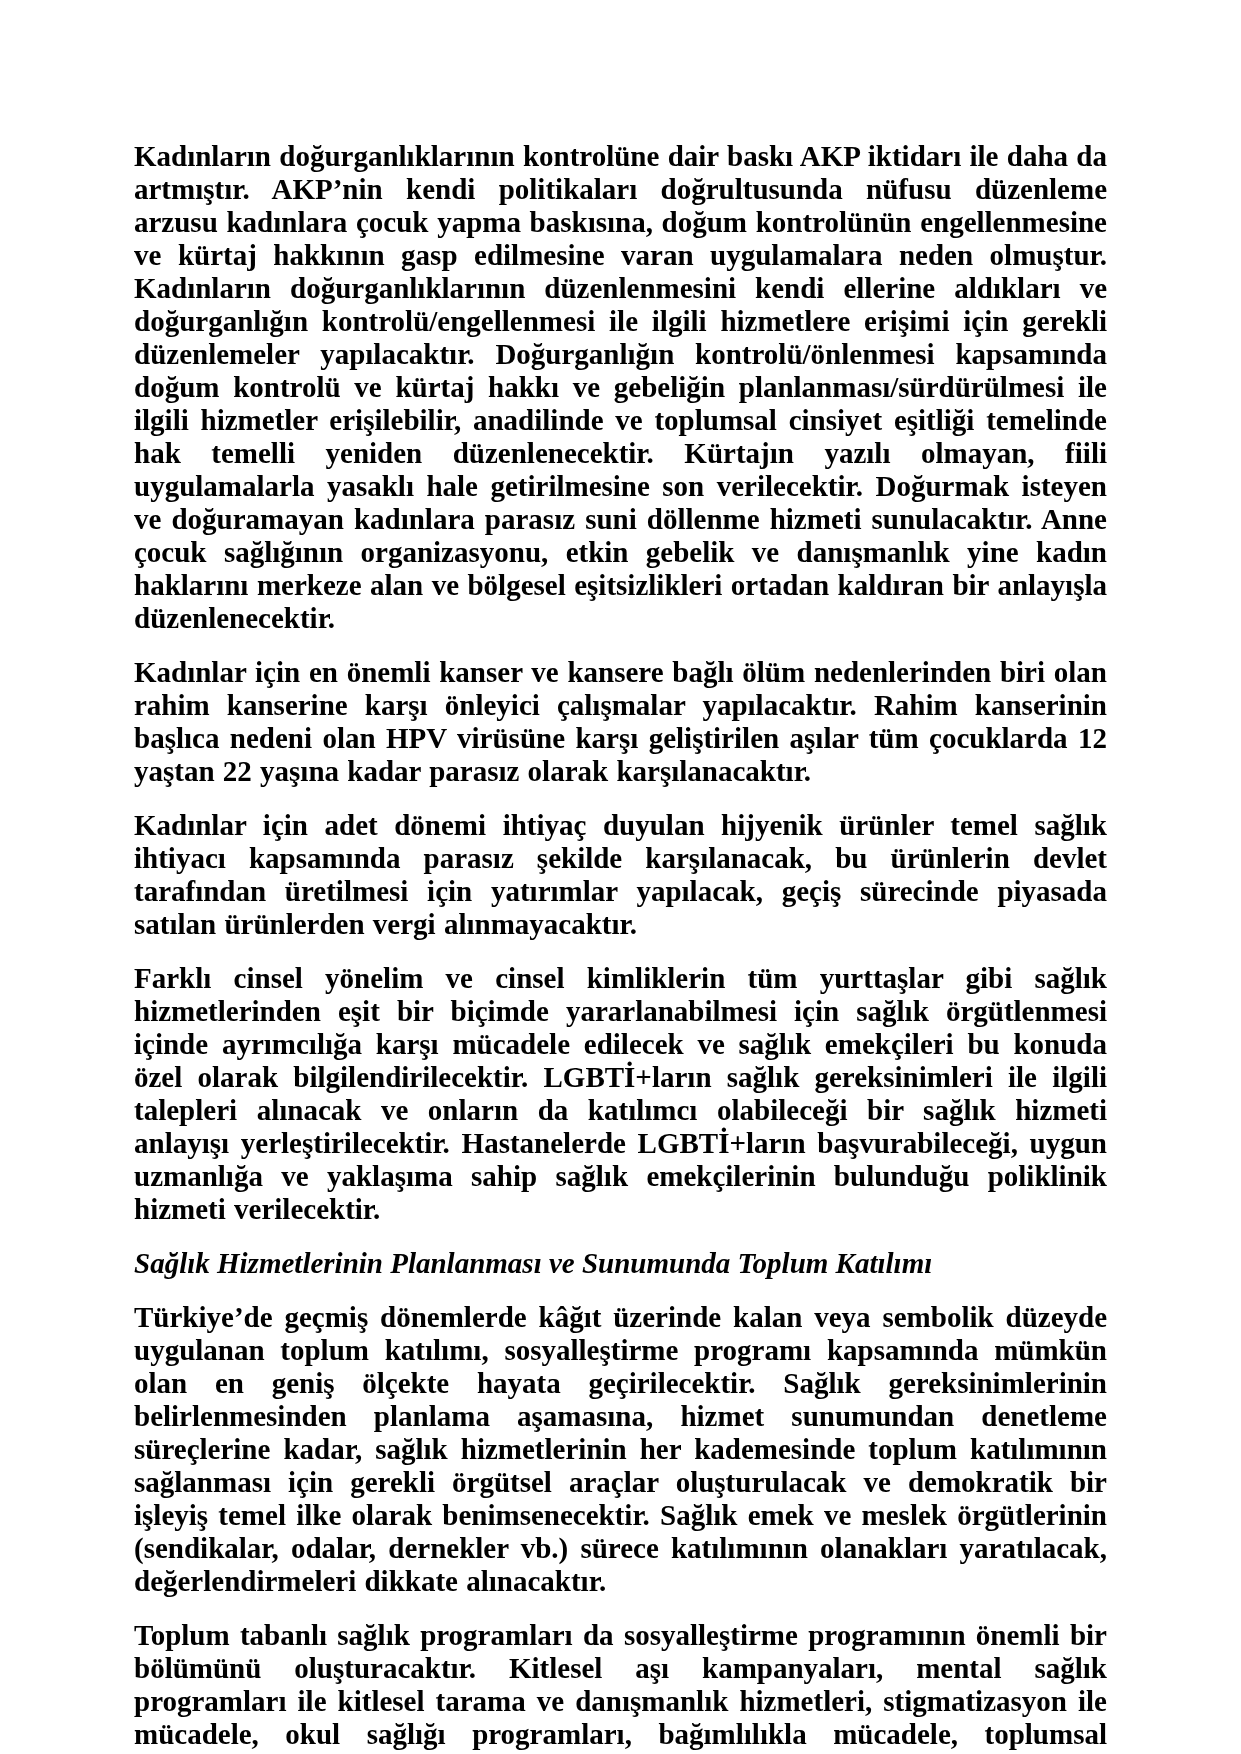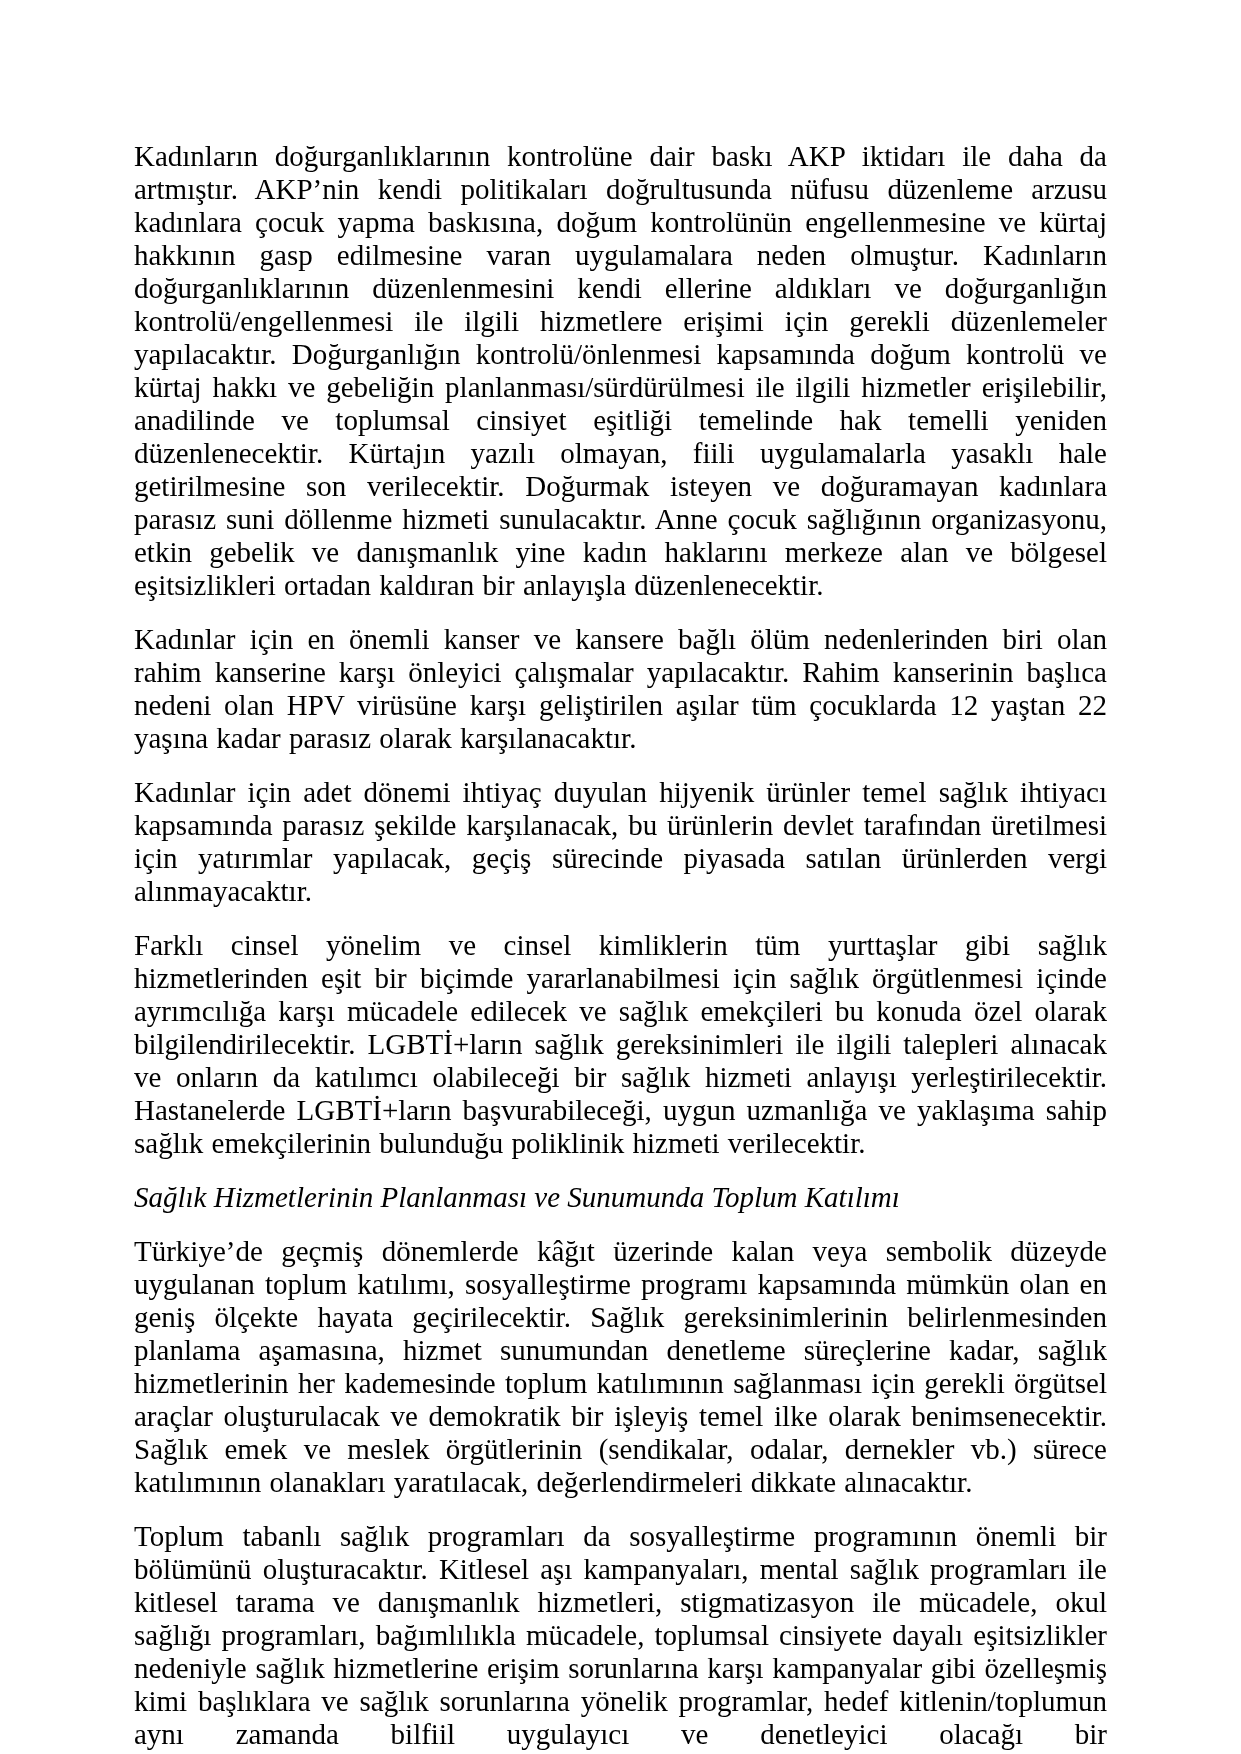--- a/index.html
+++ b/index.html
@@ -21,26 +21,26 @@
     left: 134px;
     top: 140px;
     width: 973px;
   }
   .content p,
   .content h2 {
     margin: 0 0 21px 0;
     font-family: "Liberation Serif", "DejaVu Serif", serif;
     font-size: 29px;
     line-height: 33px;
-    font-weight: normal;
+    font-weight: bold;
     text-align: justify;
     word-spacing: 1px;
   }
   .content h2 {
-    font-weight: normal;
+    font-weight: bold;
     font-style: italic;
     text-align: left;
     word-spacing: normal;
   }
   
   .content p.continued {
     text-align-last: justify;
   }
 </style>
 </head>

